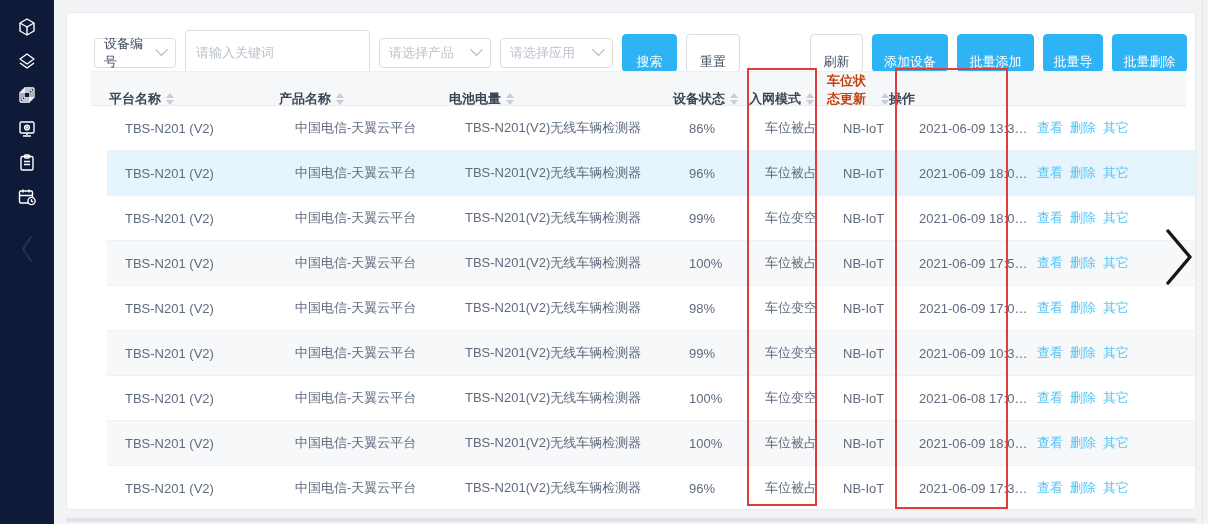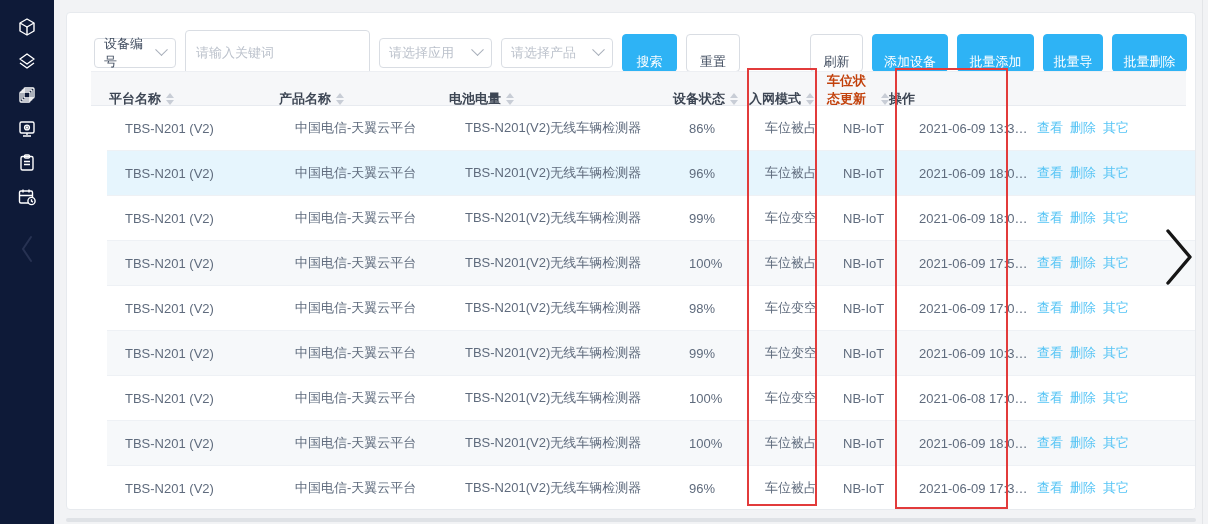--- a/index.html
+++ b/index.html
@@ -119,26 +119,26 @@
 </div>
 
 <div class="card">
 
   <div class="toolbar">
     <div class="select" style="width:82px">
       <span class="sel-text">设备编号</span>
       <span class="chev"></span>
     </div>
     <input class="kw" style="width: 185px;" placeholder="请输入关键词">
+    <div class="select ph" style="width:112px">
+      <span class="sel-text">请选择产品</span>
+      <span class="chev"></span>
+    </div>
     <div class="select ph" style="width:113px">
       <span class="sel-text">请选择应用</span>
-      <span class="chev"></span>
-    </div>
-    <div class="select ph" style="width:112px">
-      <span class="sel-text">请选择产品</span>
       <span class="chev"></span>
     </div>
     <button class="btn primary" style="width:55px">搜索</button>
     <button class="btn" style="width:54px">重置</button>
     <div class="spacer"></div>
     <button class="btn" style="width:53px">刷新</button>
     <button class="btn primary" style="width:76px">添加设备</button>
     <button class="btn primary" style="width:77px">批量添加</button>
     <button class="btn primary" style="width:60px">批量导出</button>
     <button class="btn primary" style="width:75px">批量删除</button>

